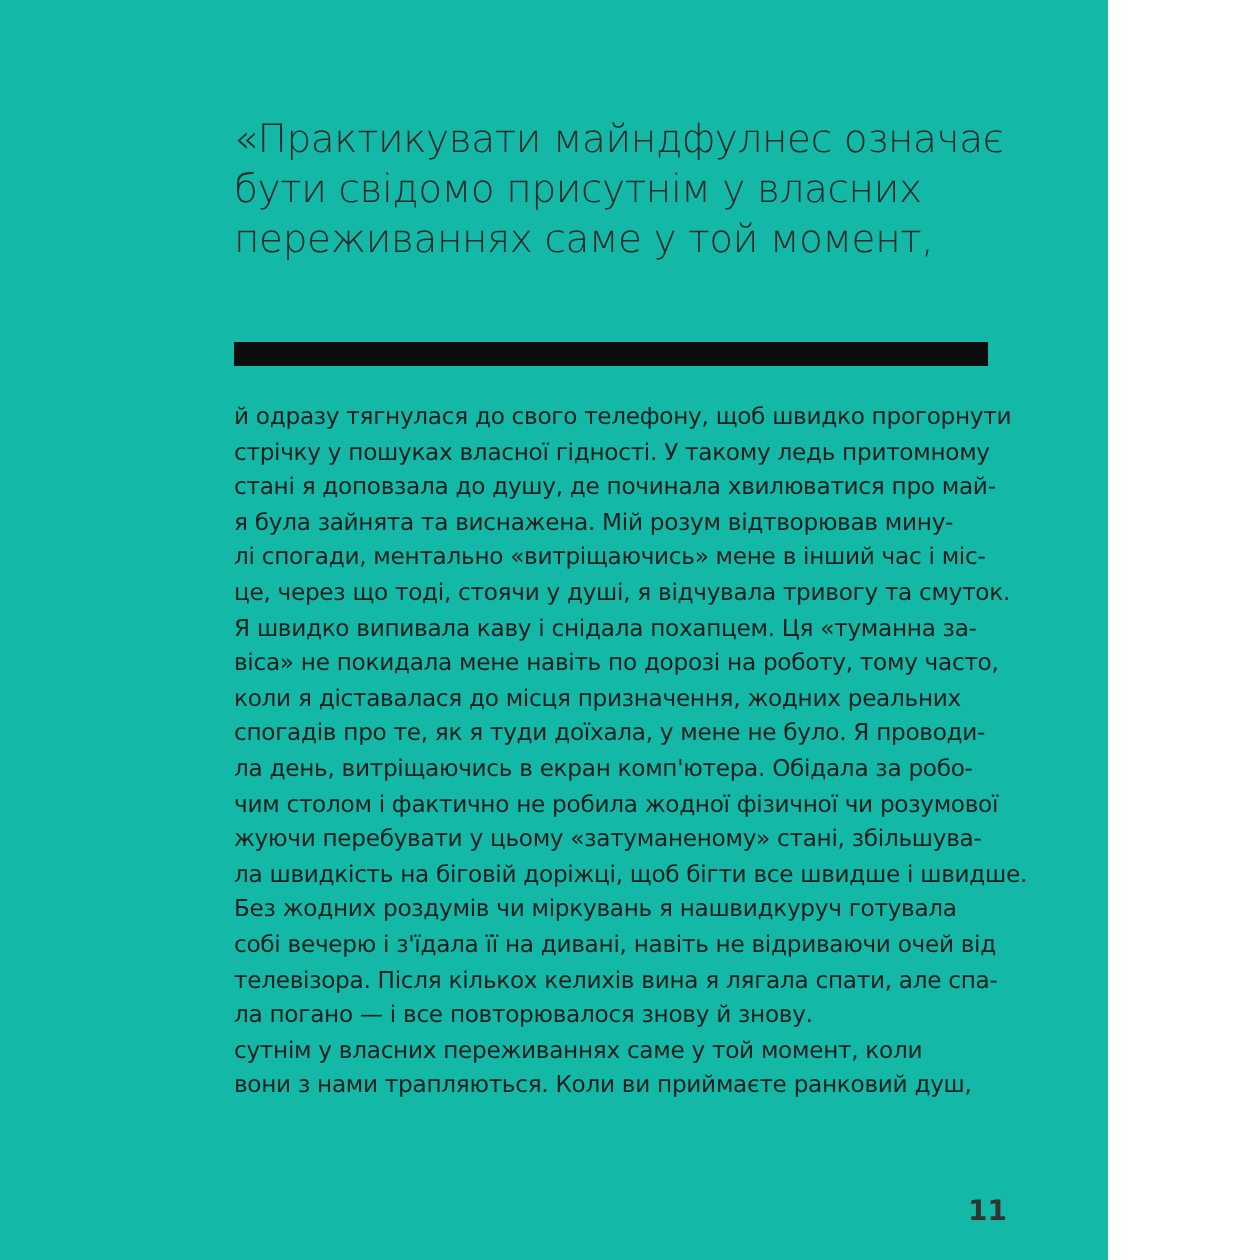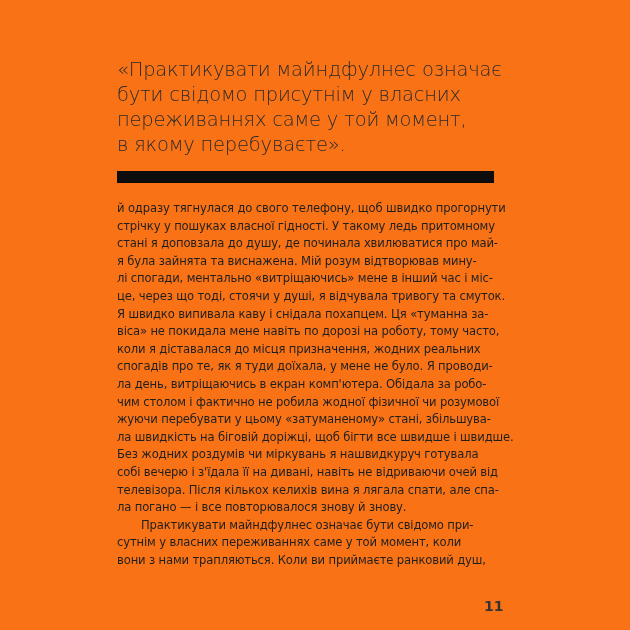--- a/index.html
+++ b/index.html
@@ -11,22 +11,22 @@
       width: 630px;
       height: 630px;
       position: relative;
       overflow: hidden;
       font-family: "DejaVu Sans", sans-serif;
       color: #1c1c1c;
     }
     .page {
       position: absolute;
       left: 0; top: 0;
-      width: 630px; height: 630px;
-      background: #f97316;
+      width: 554px; height: 630px;
+      background: #14b8a6;
     }
     .pull-quote {
       position: absolute;
       left: 117px;
       top: 57px;
       width: 400px;
       font-size: 19.5px;
       line-height: 25px;
       font-weight: 300;
       color: #2a2a2a;
@@ -72,21 +72,20 @@
   </style>
 </head>
 <body>
 
 <div class="page">
 
   <div class="pull-quote">
     <span class="line">«Практикувати майндфулнес означає</span>
     <span class="line">бути свідомо присутнім у власних</span>
     <span class="line">переживаннях саме у той момент,</span>
-    <span class="line">в якому перебуваєте».</span>
   </div>
 
   <div class="divider-bar"></div>
 
   <div class="body-text">
     <span class="line">й одразу тягнулася до свого телефону, щоб швидко прогорнути</span>
     <span class="line">стрічку у пошуках власної гідності. У такому ледь притомному</span>
     <span class="line">стані я доповзала до душу, де починала хвилюватися про май-</span>
     <span class="line">я була зайнята та виснажена. Мій розум відтворював мину-</span>
     <span class="line">лі спогади, ментально «витріщаючись» мене в інший час і міс-</span>
@@ -96,20 +95,19 @@
     <span class="line">коли я діставалася до місця призначення, жодних реальних</span>
     <span class="line">спогадів про те, як я туди доїхала, у мене не було. Я проводи-</span>
     <span class="line">ла день, витріщаючись в екран комп'ютера. Обідала за робо-</span>
     <span class="line">чим столом і фактично не робила жодної фізичної чи розумової</span>
     <span class="line">жуючи перебувати у цьому «затуманеному» стані, збільшува-</span>
     <span class="line">ла швидкість на біговій доріжці, щоб бігти все швидше і швидше.</span>
     <span class="line">Без жодних роздумів чи міркувань я нашвидкуруч готувала</span>
     <span class="line">собі вечерю і з'їдала її на дивані, навіть не відриваючи очей від</span>
     <span class="line">телевізора. Після кількох келихів вина я лягала спати, але спа-</span>
     <span class="line">ла погано — і все повторювалося знову й знову.</span>
-    <span class="line indent">Практикувати майндфулнес означає бути свідомо при-</span>
     <span class="line">сутнім у власних переживаннях саме у той момент, коли</span>
     <span class="line">вони з нами трапляються. Коли ви приймаєте ранковий душ,</span>
   </div>
 
   <div class="page-number">11</div>
 
 </div>
 
 </body></html>

